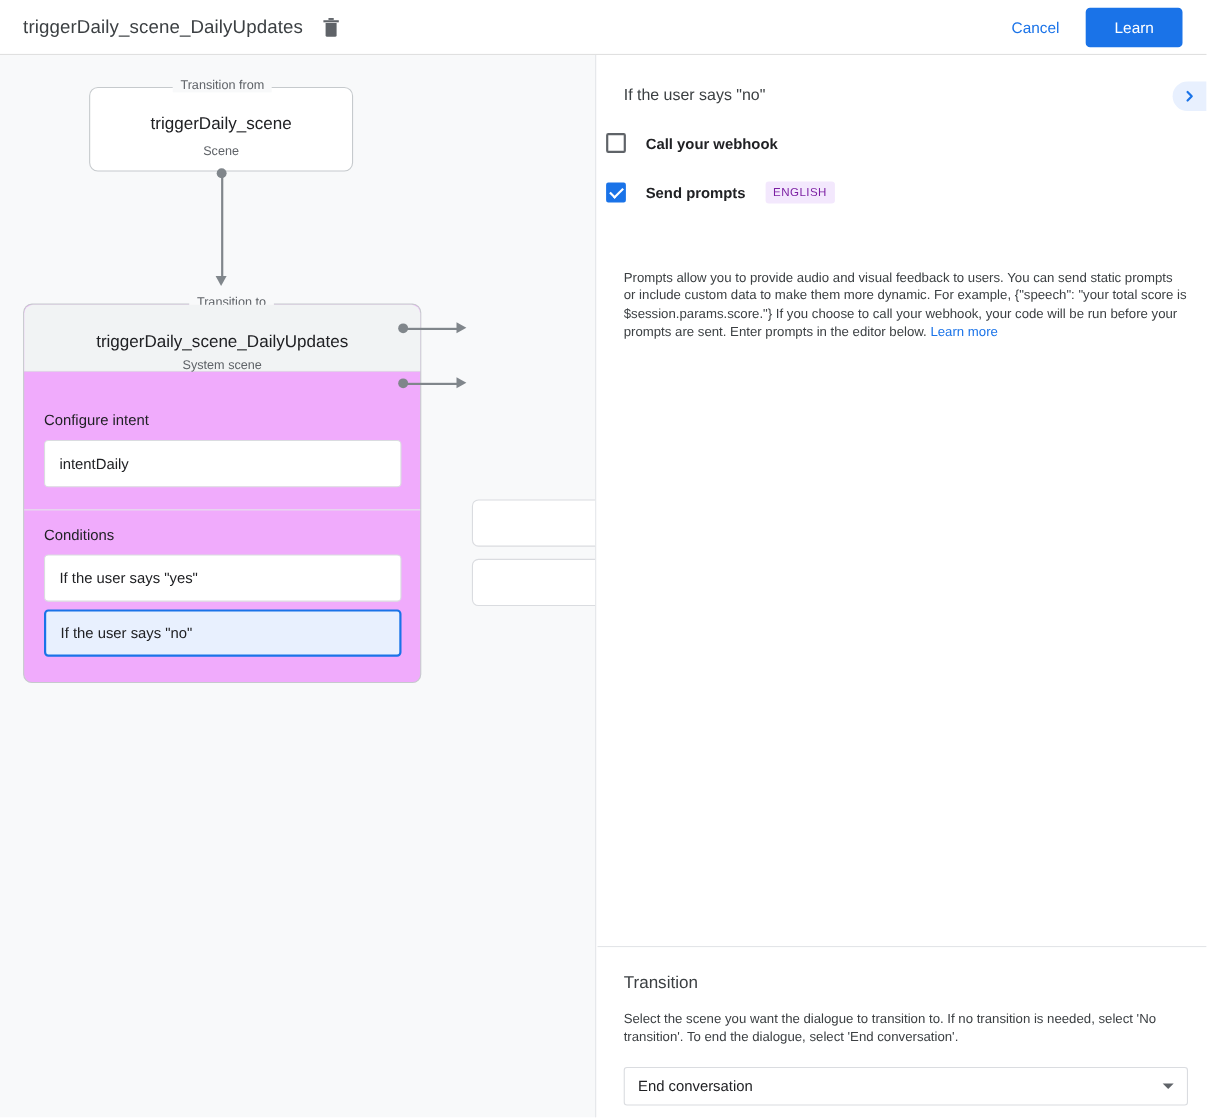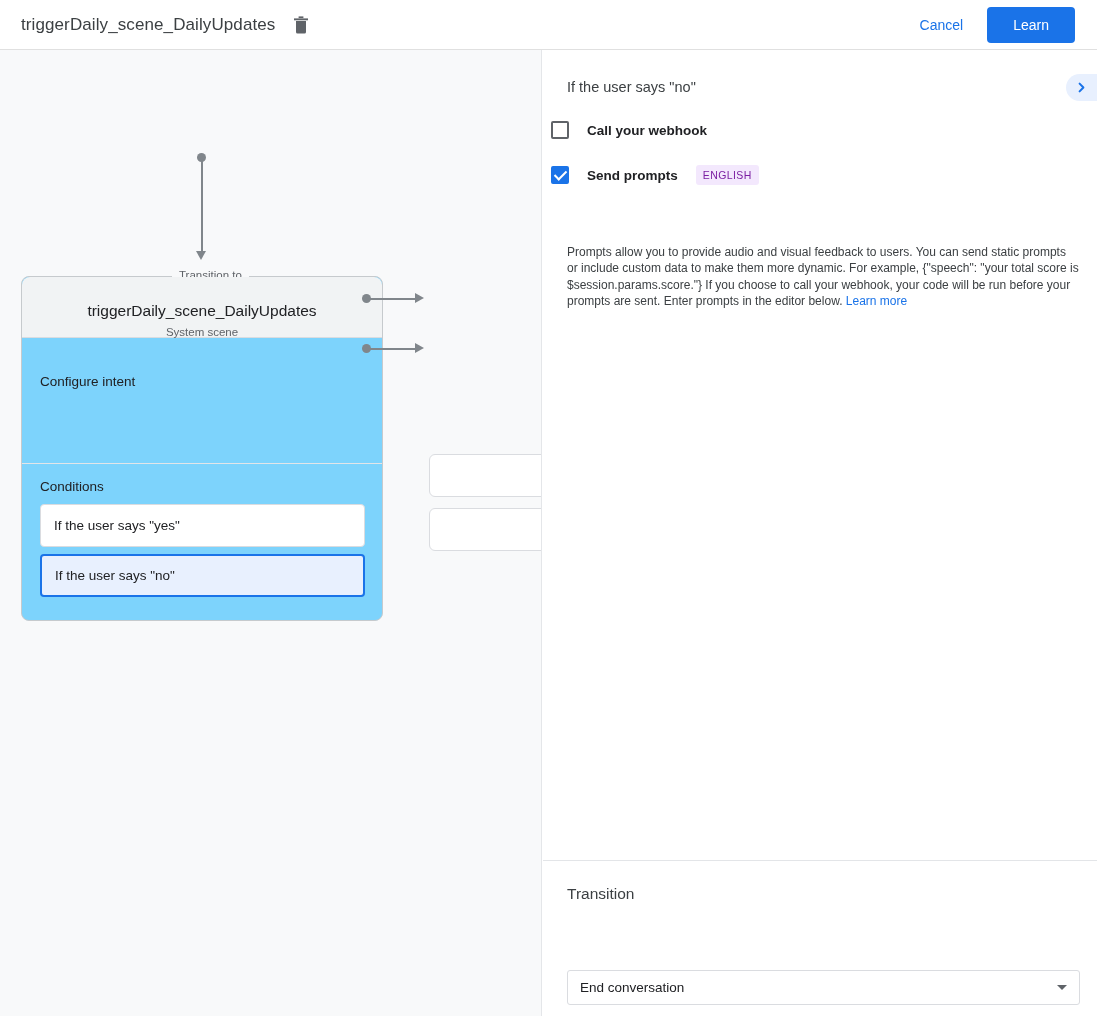--- a/index.html
+++ b/index.html
@@ -127,21 +127,21 @@
     border-left: 5.5px solid transparent;
     border-right: 5.5px solid transparent;
     border-top: 9px solid #80868b;
   }
   #arrow-down1 { left: 196px; top: 201px; }
 
   
   #to-box {
     left: 21px; top: 226px;
     width: 362px; height: 345px;
-    background: #7dd3fc;
+    background: #f0abfc;
   }
   #to-legend { left: 150px; }
   #to-head {
     position: absolute;
     left: 0; top: 0;
     width: 100%; height: 61px;
     background: #f1f3f4;
     border-radius: 8px 8px 0 0;
     border-bottom: 1px solid #dadce0;
   }
@@ -347,32 +347,38 @@
       </svg>
     </div>
     <div class="header-spacer"></div>
     <button class="cancel-btn">Cancel</button>
     <button class="save-btn">Learn</button>
   </div>
 
   <div class="graph-panel">
     <div class="graph-inner">
 
+      <div class="fieldset-box" id="from-box">
+        <div class="fieldset-legend" id="from-legend">Transition from</div>
+        <div class="node-title" id="from-title">triggerDaily_scene</div>
+        <div class="node-sub" id="from-sub">Scene</div>
+      </div>
 
       <div class="conn-dot" id="dot-from"></div>
       <div class="v-line" id="vline1"></div>
       <div class="arrow-down" id="arrow-down1"></div>
 
       <div class="fieldset-box" id="to-box">
         <div class="fieldset-legend" id="to-legend">Transition to</div>
         <div id="to-head"></div>
         <div class="node-title" id="to-title">triggerDaily_scene_DailyUpdates</div>
         <div class="node-sub" id="to-sub">System scene</div>
 
         <div class="section-label" id="intent-label">Configure intent</div>
+        <div class="input-box" id="intent-input">intentDaily</div>
 
         <div class="divider-h" id="div1"></div>
 
         <div class="section-label" id="cond-label">Conditions</div>
         <div class="input-box" id="cond-yes">If the user says "yes"</div>
         <div class="input-box" id="cond-no">If the user says "no"</div>
       </div>
 
       <div class="conn-dot" id="dot-yes"></div>
       <div class="h-line" id="hline-yes"></div>
@@ -408,19 +414,20 @@
       <div class="lang-badge">ENGLISH</div>
     </div>
 
     <div class="help-text">
       <span>Prompts allow you to provide audio and visual feedback to users. You can send static prompts or include custom data to make them more dynamic. For example, {"speech": "your total score is $session.params.score."} If you choose to call your webhook, your code will be run before your prompts are sent. Enter prompts in the editor below. </span><a class="help-link">Learn more</a>
     </div>
 
     <div id="div-panel"></div>
 
     <div class="trans-title">Transition</div>
+    <div class="trans-desc">Select the scene you want the dialogue to transition to. If no transition is needed, select 'No transition'. To end the dialogue, select 'End conversation'.</div>
 
     <div class="select-box">
       <div class="select-value">End conversation</div>
       <div class="caret"></div>
     </div>
   </div>
 </div>
 
 </body></html>

